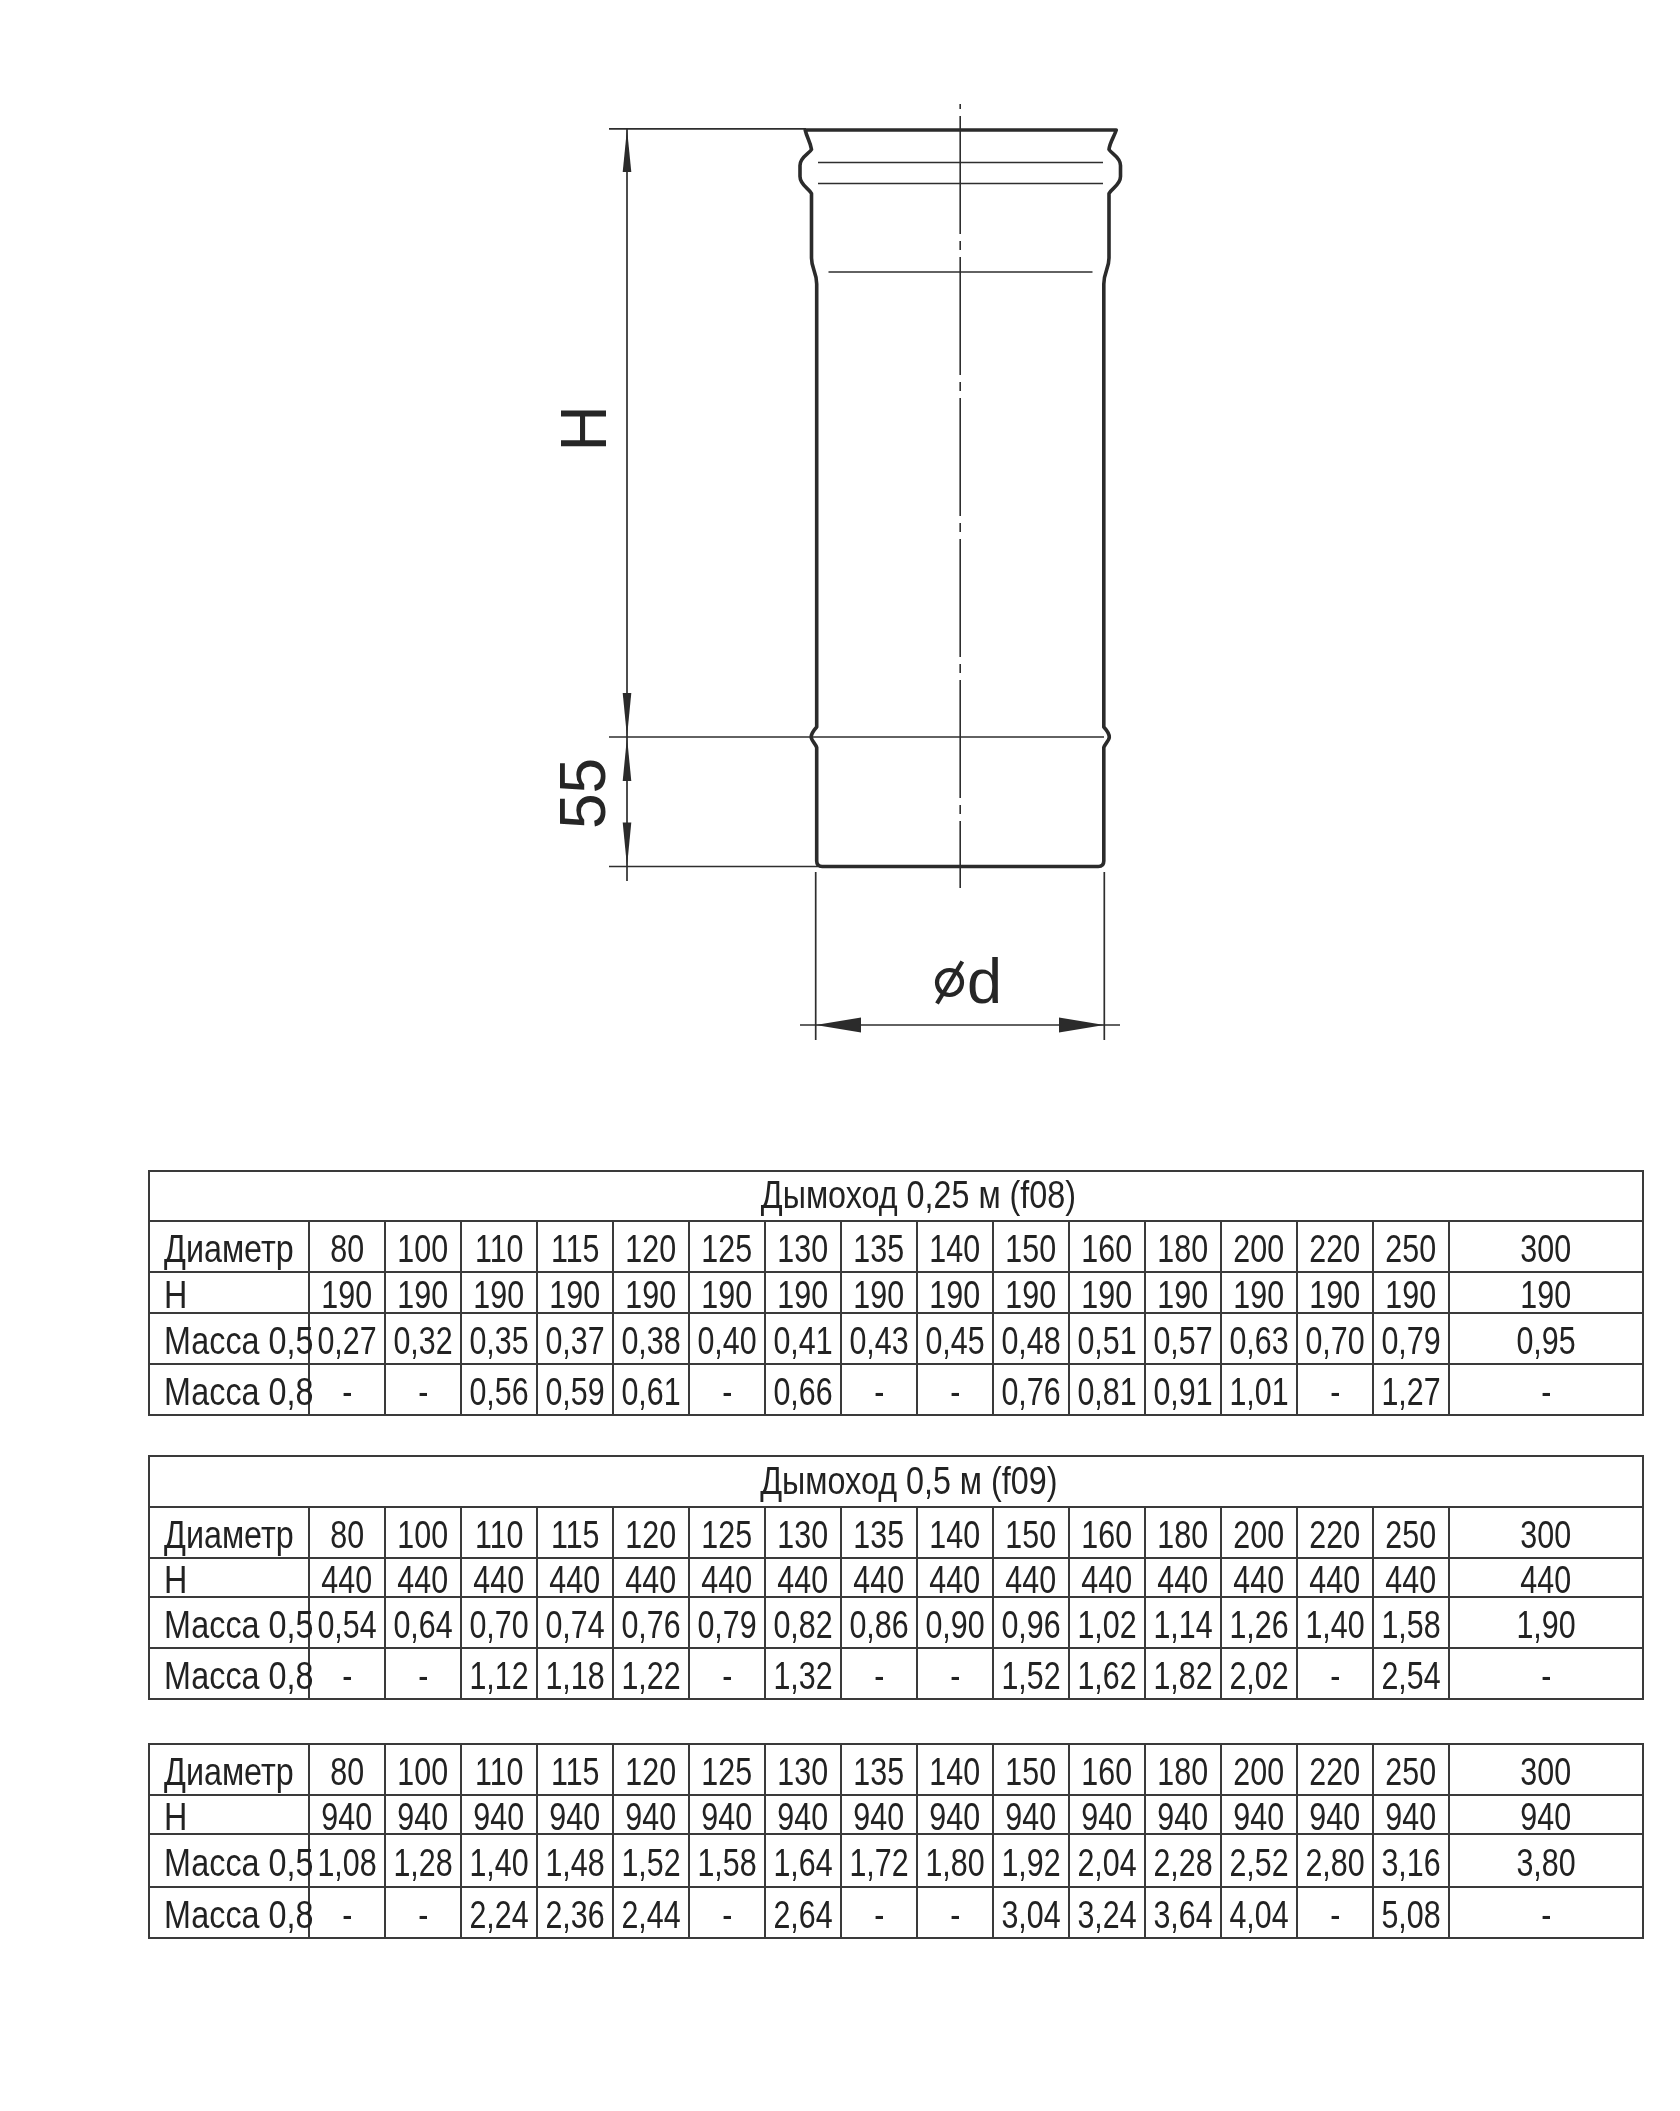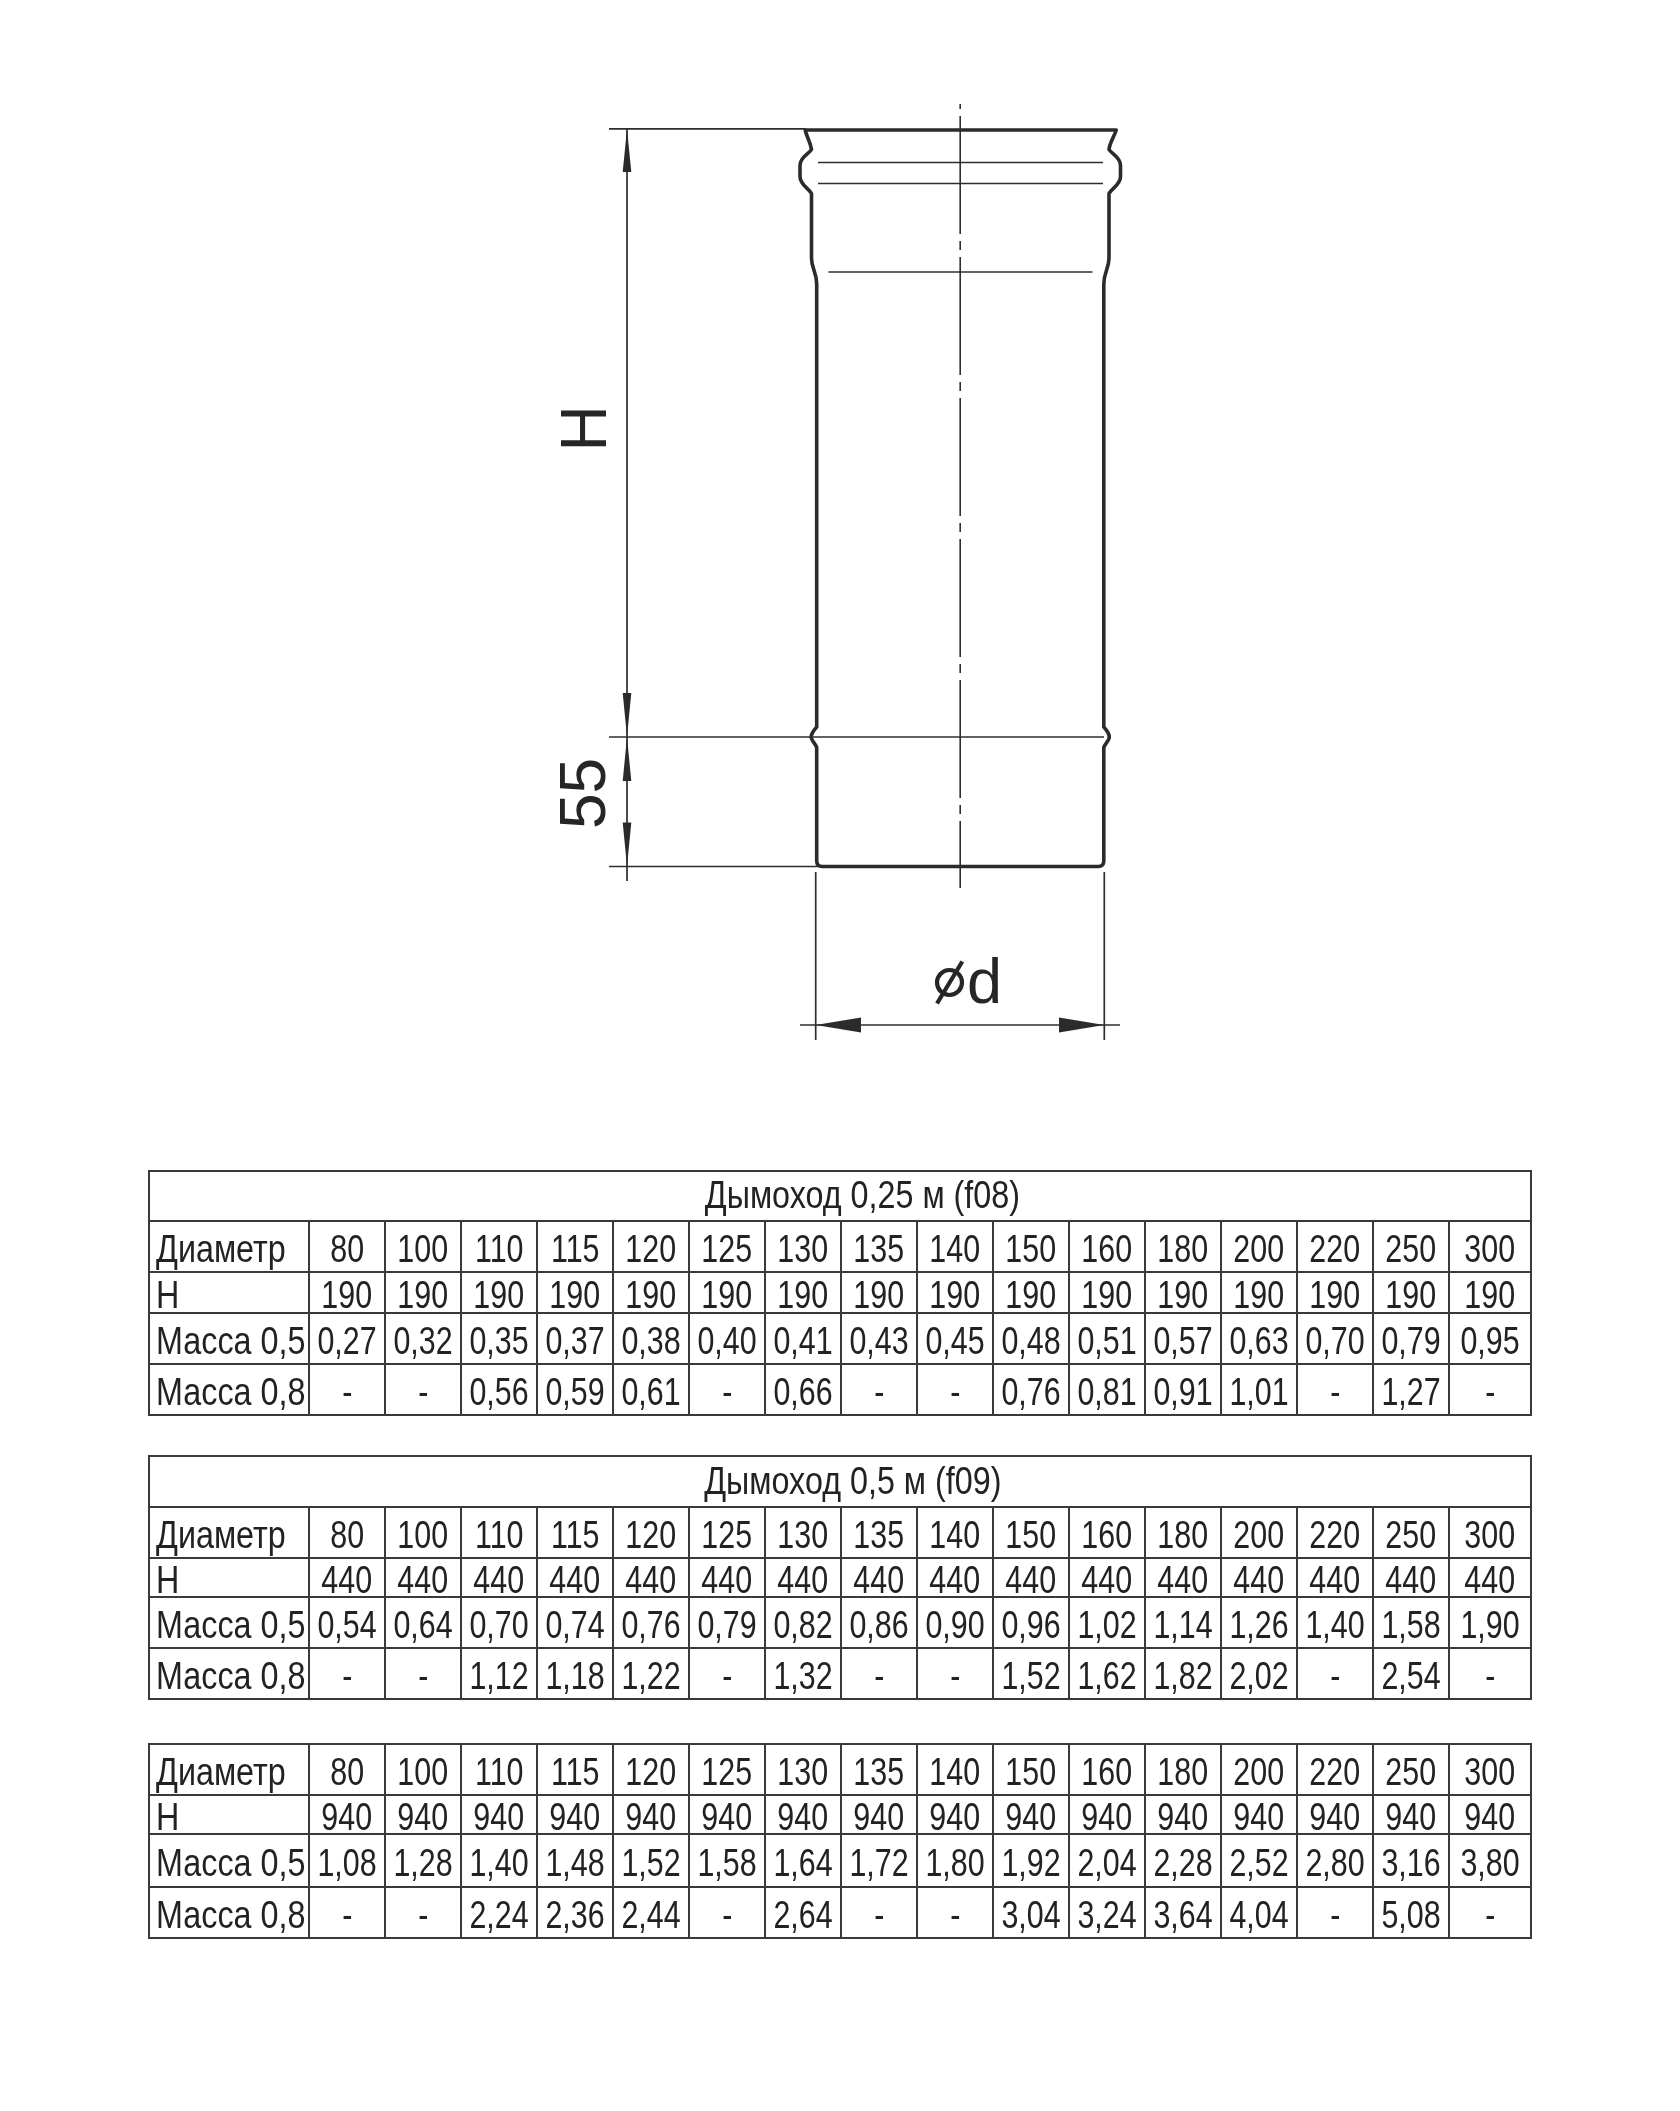--- a/index.html
+++ b/index.html
@@ -1,18 +1,18 @@
 <!DOCTYPE html>
 <html lang="ru"><head><meta charset="utf-8"><title>Дымоход</title><style>html,body{margin:0;padding:0;background:#ffffff;}
 body{width:1680px;height:2111px;position:relative;font-family:"Liberation Sans",sans-serif;overflow:hidden;}
 svg.draw{position:absolute;left:0;top:0;}
 svg text{font-family:"Liberation Sans",sans-serif;}
-table{border-collapse:collapse;table-layout:fixed;position:absolute;left:148px;width:1384px;font-size:38px;color:#222;}
+table{border-collapse:collapse;table-layout:fixed;position:absolute;left:148px;width:1496px;font-size:38px;color:#222;}
 td{border:2px solid #3a3a3a;text-align:center;vertical-align:middle;padding:0;overflow:visible;white-space:nowrap;line-height:30px;}
-td.lh{text-align:left;padding-left:6px;}
+td.lh{text-align:left;padding-left:14px;}
 
 .c{display:inline-block;transform:scaleX(0.80);position:relative;top:2px;}
 .ct{display:inline-block;transform:scaleX(0.85);position:relative;top:-1px;}
 .cl{display:inline-block;transform:scaleX(0.85);transform-origin:0 50%;position:relative;top:2px;}
 </style></head><body>
 
 <svg class="draw" width="1680" height="1120" viewBox="0 0 1680 1120">
 
 <path d="M960.2,104 V888" fill="none" stroke="#2e2e2e" stroke-width="1.6" stroke-dasharray="118 7 9 7" stroke-dashoffset="-12"></path>
 

